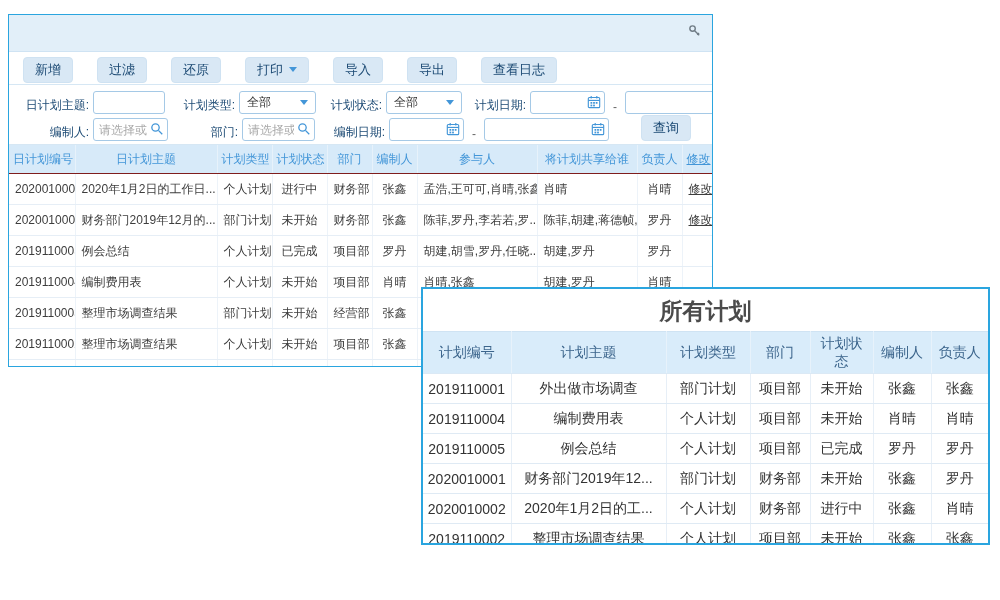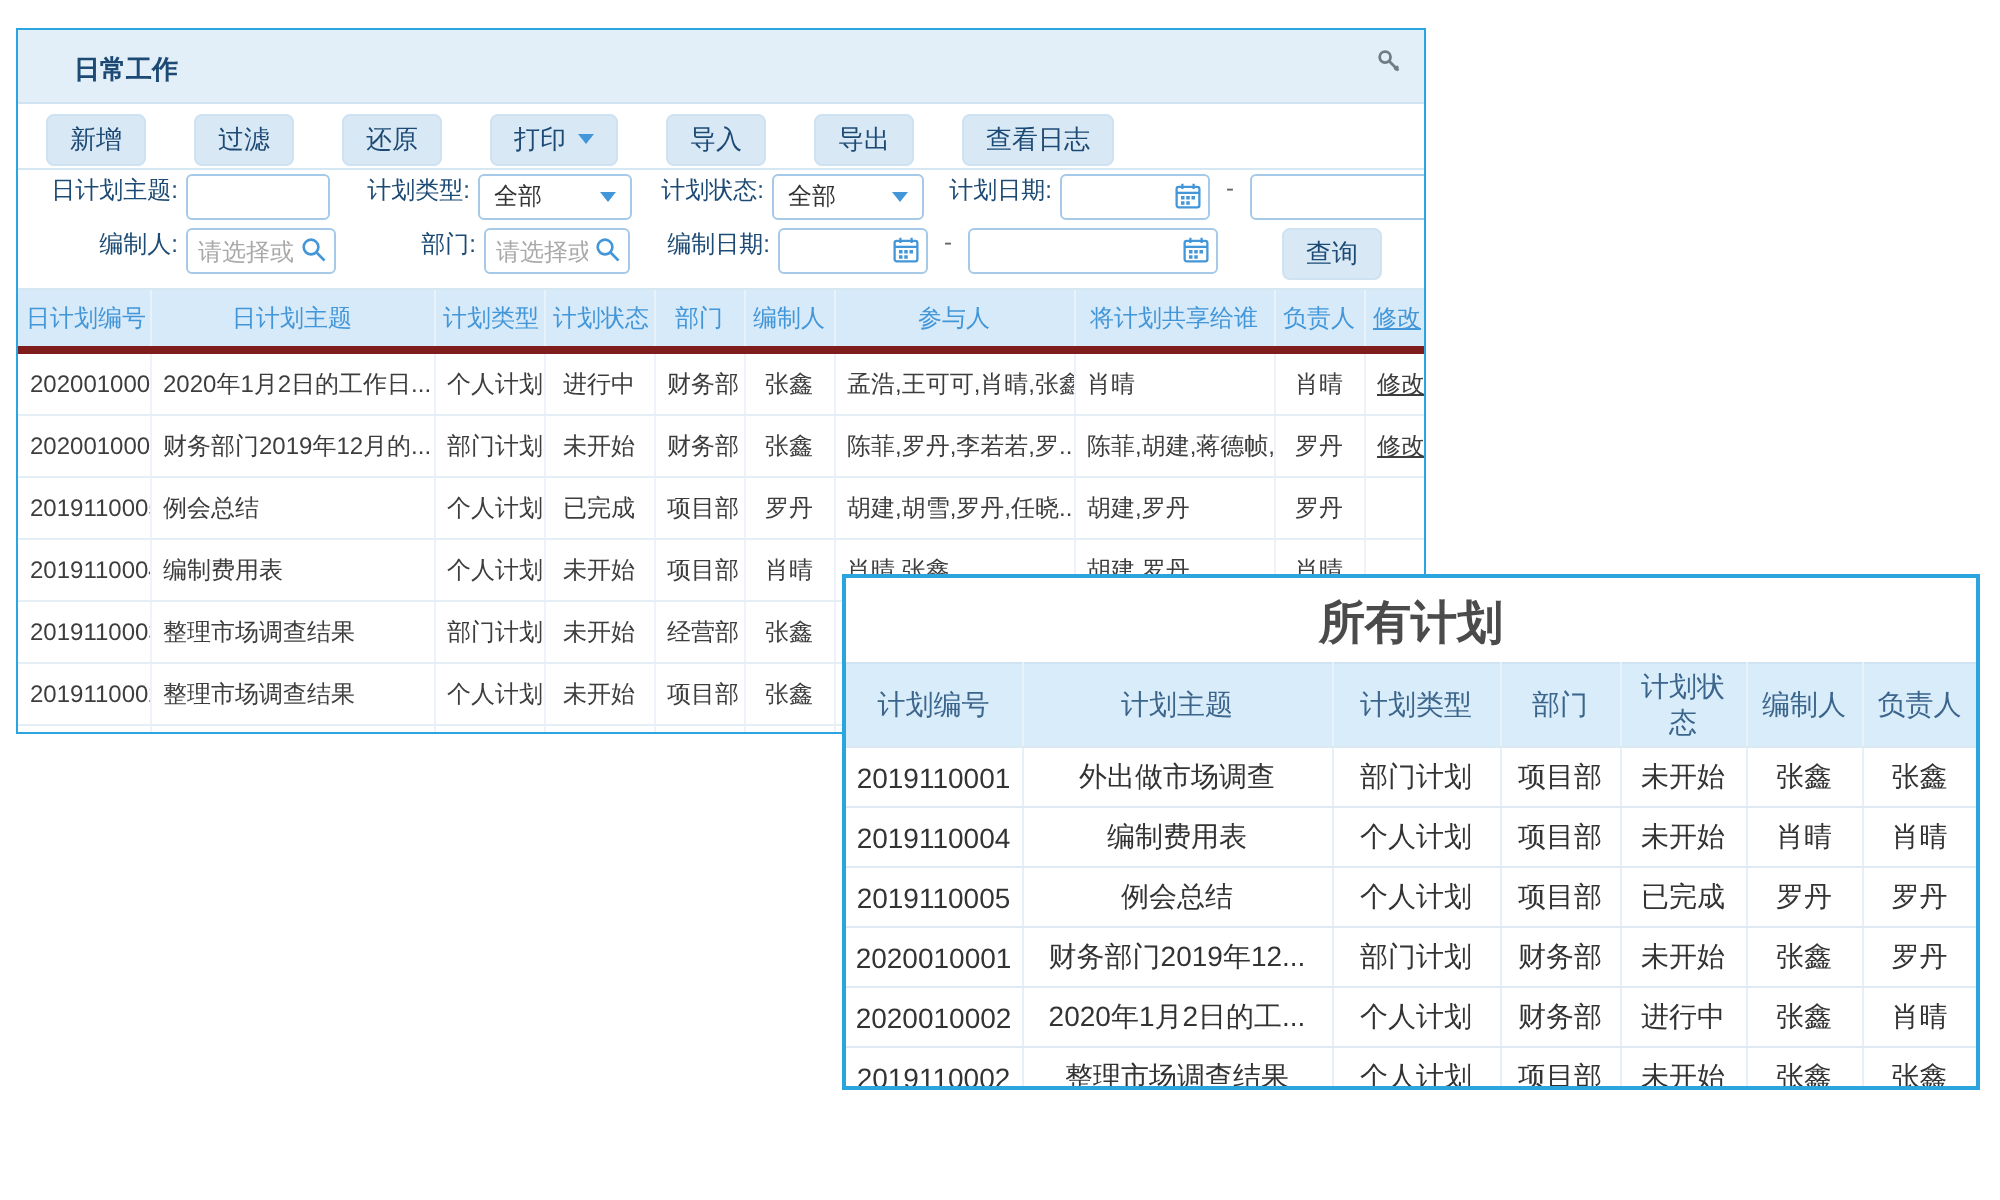--- a/index.html
+++ b/index.html
@@ -20,38 +20,38 @@
 
   
   .toolbar{height:29px;display:flex;align-items:center;gap:24px;padding:3px 0 0 14px;}
   .btn{background:#d9e8f5;border:1px solid #cfe2f2;border-radius:4px;color:#1c4a74;font-size:13px;
        padding:3px 11px;display:inline-flex;align-items:center;gap:6px;font-family:inherit;cursor:pointer;}
   .caret{width:0;height:0;border-left:4px solid transparent;border-right:4px solid transparent;
          border-top:5px solid #4396d8;}
 
   
   .filters{border-top:1px solid #d6e7f4;border-bottom:1px solid #d6e7f4;padding:2px 0 3px;}
-  .frow{display:flex;align-items:flex-start;height:27px;font-size:12px;color:#1c4a74;}
+  .frow{display:flex;align-items:flex-end;height:27px;font-size:12px;color:#1c4a74;}
   .flabel{text-align:right;flex:none;}
   .tinput{height:23px;border:1px solid #a5c9e6;border-radius:3px;box-sizing:border-box;font-size:12px;
           padding:0 5px;color:#333;outline:none;font-family:inherit;background:#fff;}
   .tinput::placeholder{color:#a9a9a9;}
   .combo{height:23px;border:1px solid #a5c9e6;border-radius:3px;box-sizing:border-box;display:flex;
          align-items:center;justify-content:space-between;padding:0 7px;background:#fff;cursor:pointer;flex:none;}
   .combo .val{font-size:12px;color:#333;}
   .iconbox{position:relative;flex:none;}
   .iconbox .tinput{width:100%;padding-right:20px;}
   .iconbox .ficon{position:absolute;right:4px;top:4px;cursor:pointer;}
   .dash{color:#666;margin:0 8px;flex:none;}
 
   
   table{border-collapse:collapse;table-layout:fixed;}
   #main-table{width:703px;font-size:12px;}
   #main-table th{background:#d7eaf9;color:#4396d8;font-weight:normal;height:28px;
-                 border-right:1px solid #e7f2fb;border-bottom:4px solid #7f1d1d;
+                 border-right:1px solid #e7f2fb;border-bottom:1px solid #7f1d1d;
                  padding:0 4px;overflow:hidden;white-space:nowrap;}
   #main-table td{height:30px;border-right:1px solid #edf3f9;border-bottom:1px solid #e6eef6;
                  padding:0 6px;color:#3d3d3d;overflow:hidden;white-space:nowrap;}
   td.link{color:#4396d8;cursor:pointer;}
   #main-table th:last-child,#main-table td:last-child{border-right:none;text-decoration:underline;}
 
   #plans-table{width:565px;font-size:14px;border-top:1px solid #cfe3f3;}
   #plans-table th{background:#d9ecfa;color:#3c658c;font-weight:normal;border-right:1px solid #e7f2fb;
                   border-bottom:1px solid #dbe9f5;padding:3px 4px;height:40px;box-sizing:border-box;
                   overflow:hidden;line-height:1.25;}
@@ -68,21 +68,20 @@
   .iw72{width:72px}.iw77{width:77px}.iw76{width:76px}.iw75{width:75px}.iw73{width:73px}
   .iw115{width:115px}.iw125{width:125px}
   svg{display:block;}
 </style>
 </head>
 <body>
 
 <div class="window" id="main-window">
 
   <div class="tabbar">
-    <div class="tab">日常工作</div>
     <span class="key-wrap">
       <svg width="14" height="14" viewBox="0 0 16 16">
         <circle cx="5.2" cy="5.2" r="3.1" fill="none" stroke="#6f7b85" stroke-width="1.6"></circle>
         <line x1="7.6" y1="7.6" x2="12.8" y2="12.8" stroke="#6f7b85" stroke-width="1.6"></line>
         <line x1="10.6" y1="12.4" x2="12.6" y2="10.4" stroke="#6f7b85" stroke-width="1.6"></line>
       </svg>
     </span>
   </div>
 
   <div class="toolbar">

